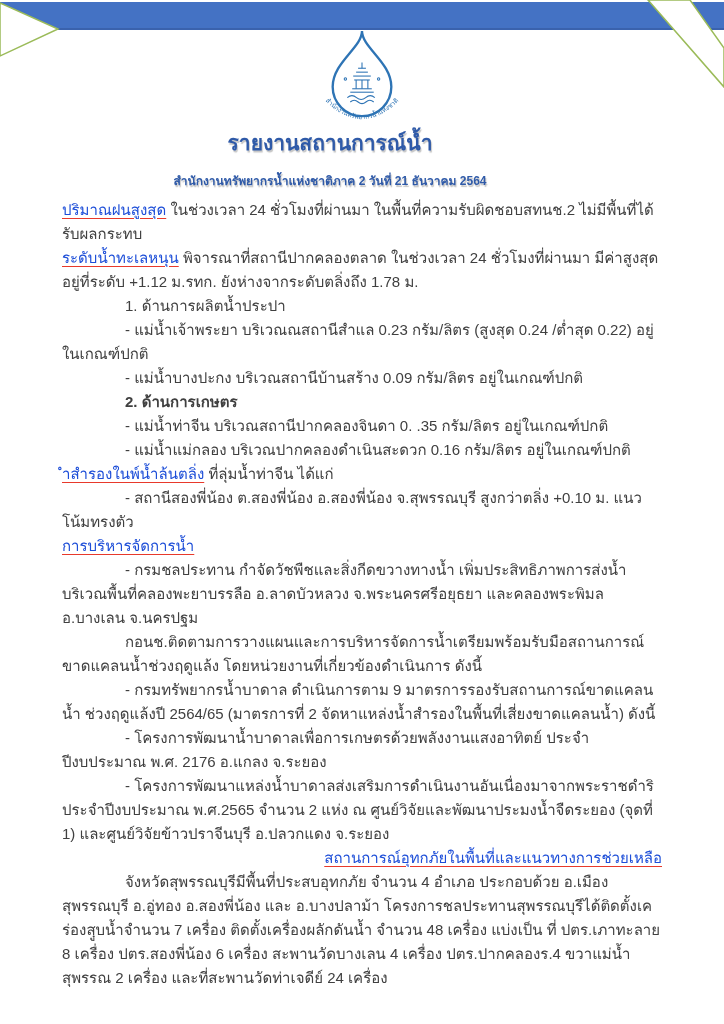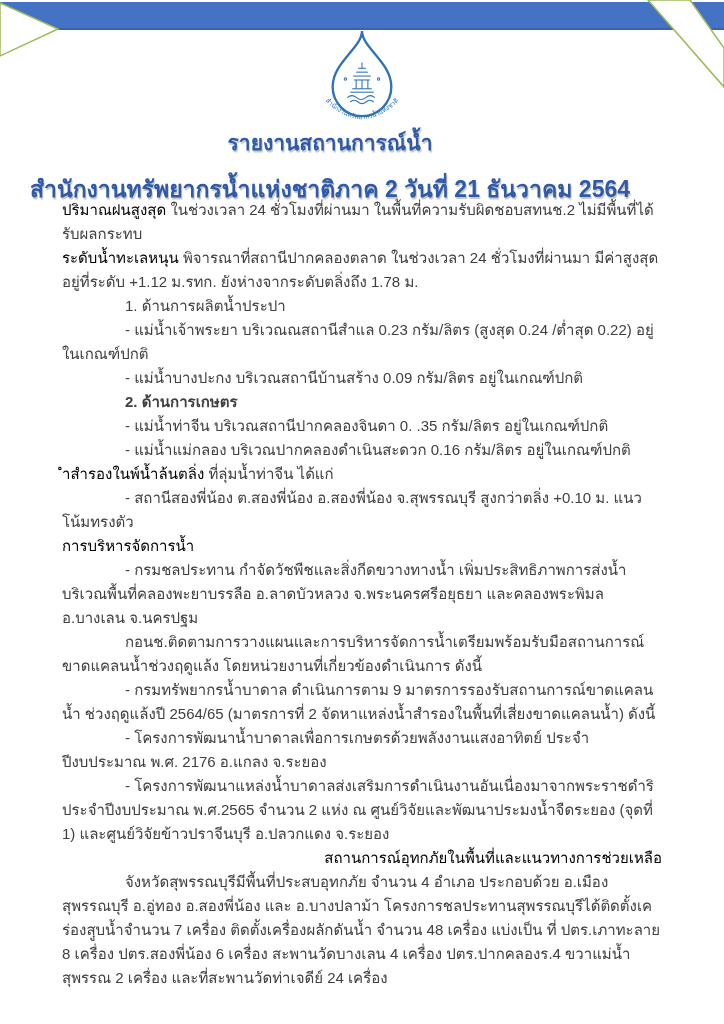--- a/index.html
+++ b/index.html
@@ -29,29 +29,30 @@
     position:absolute;top:126px;left:0;width:632px;
     text-align:center;z-index:3;margin-left:14px;
   }
   .titles h1,.titles h2{
     margin:0;
     color:#2f5aa8;
     font-weight:bold;
     text-shadow:1px 1.5px 1px rgba(90,90,90,0.35);
   }
   .titles h1{font-size:21px;}
-  .titles h2{font-size:23px;margin-top:12px;}
+  .titles h2{font-size:12px;margin-top:12px;}
   .content{
     position:absolute;top:198px;left:62px;width:600px;
     font-size:15px;line-height:24px;z-index:3;
   }
   .content p{margin:0;}
   .ind{text-indent:63px;}
   .lead{
-    color:#000000;
+    color:#1d4ed8;
+    text-decoration:underline;
     text-decoration-color:#e8392b;
     text-underline-offset:3px;
   }
   .mt-xs{margin-top:8px;font-weight:bold;}
   .mt-sm{margin-top:7px;}
   .mt-md{margin-top:11px;}
   .mt-lg{margin-top:24px;text-align:right;}
 </style>
 </head>
 <body>

